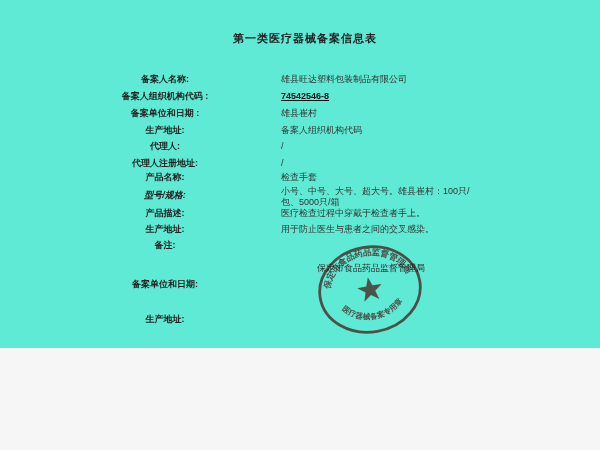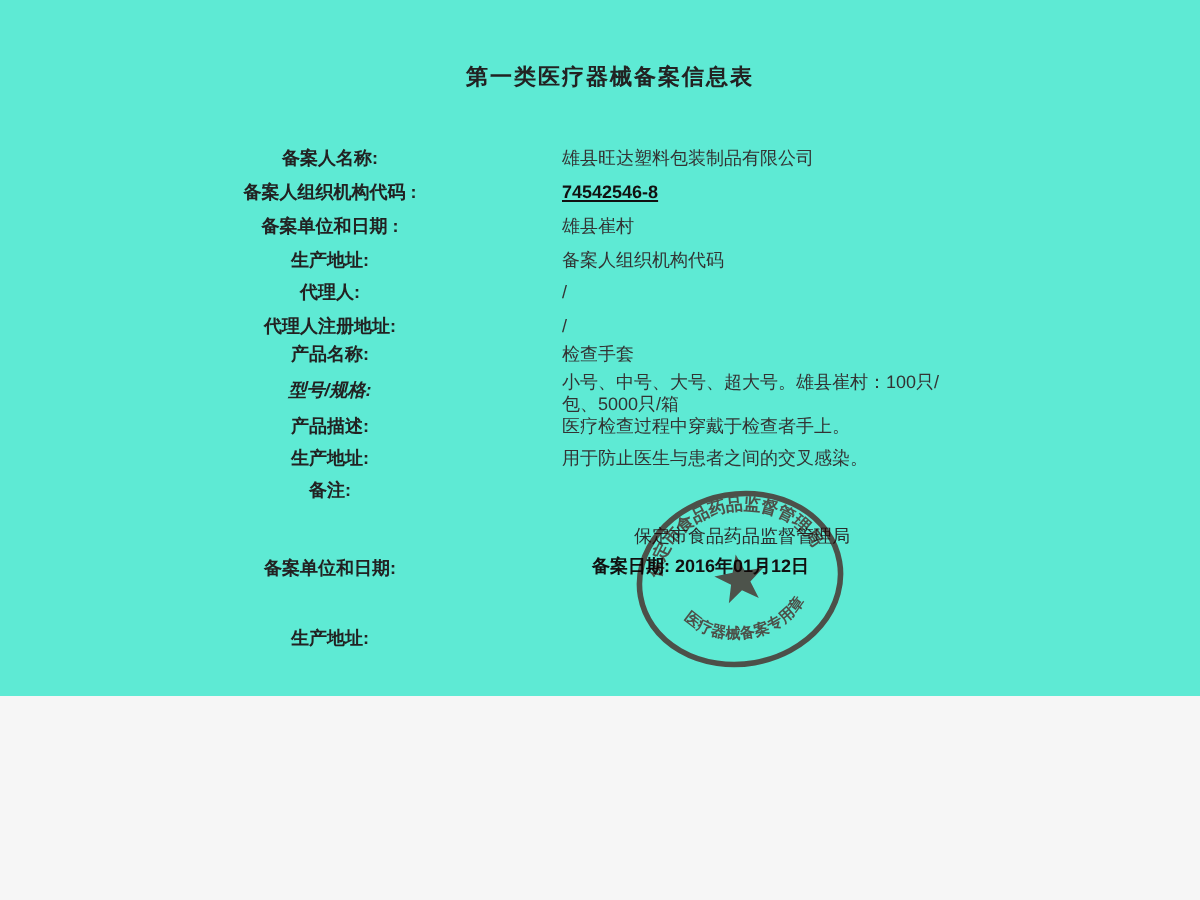--- a/index.html
+++ b/index.html
@@ -106,21 +106,20 @@
   <div class="row" style="top:240px">
     <div class="lbl">备注:</div>
     <div class="val"></div>
   </div>
 
   <div class="row" style="top:279px">
     <div class="lbl">备案单位和日期:</div>
   </div>
 
   <div class="filing-agency">保定市食品药品监督管理局</div>
-  <div class="filing-date">备案日期: 2016年01月12日</div>
 
   <div class="stamp">
     <svg viewBox="0 0 108 91" xmlns="http://www.w3.org/2000/svg">
       <defs>
         <path id="arcTop" d="M 14.6 39.1 A 40 34 0 0 1 93.4 39.1" fill="none"></path>
         <path id="arcBottom" d="M 21.4 57.7 A 36 30 0 0 0 86.6 57.7" fill="none"></path>
       </defs>
       <ellipse cx="54" cy="45.5" rx="50.5" ry="42.5" fill="none" stroke="#c84040" stroke-width="2.8"></ellipse>
       <polygon fill="#c94343" points="54,33 50.9,41.8 41.6,42 49.1,47.6 46.4,56.5 54,51.2 61.6,56.5 58.9,47.6 66.4,42 57.1,41.8"></polygon>
       <text font-size="8.5" fill="#c84040" font-weight="bold" font-family="Liberation Sans, DejaVu Sans, sans-serif">

